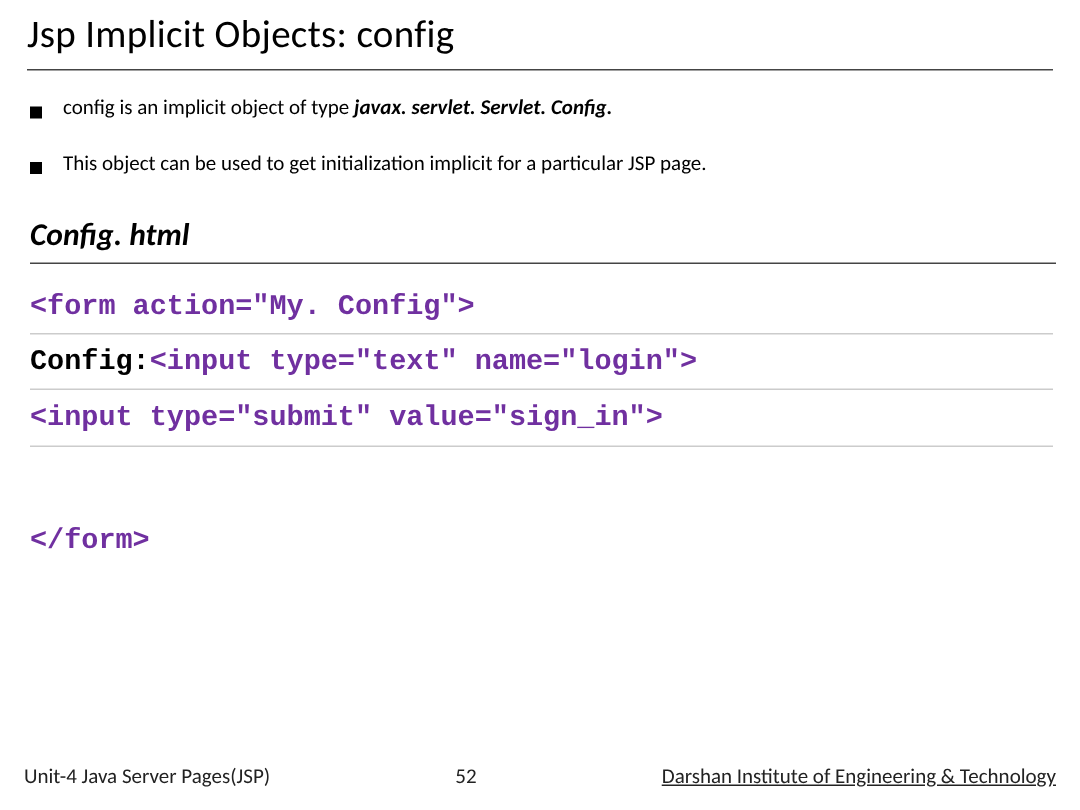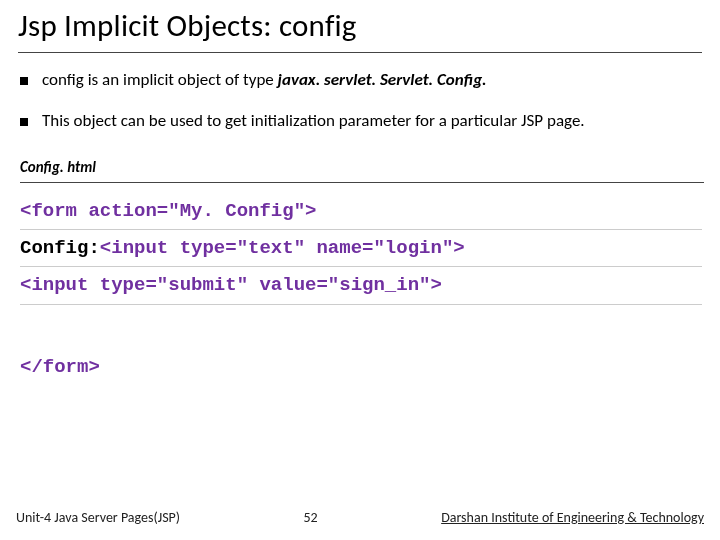--- a/index.html
+++ b/index.html
@@ -9,51 +9,51 @@
     background: #fff;
     font-family: Calibri, "Segoe UI", Arial, sans-serif;
     color: #000;
     position: relative;
     overflow: hidden;
   }
   .slide {
     padding: 4px 18px 0 18px;
   }
   .title {
-    font-size: 31px;
+    font-size: 26px;
     font-weight: 400;
     letter-spacing: 0.2px;
     padding: 2px 0 8px 0;
     border-bottom: 1px solid #444;
     margin-bottom: 16px;
   }
   .bullets {
     list-style: none;
     margin-bottom: 24px;
   }
   .bullets li {
     position: relative;
     padding-left: 24px;
-    font-size: 17px;
+    font-size: 14px;
     line-height: 1.35;
     margin-bottom: 18px;
     text-align: justify;
   }
   .bullets li::before {
     content: "";
     position: absolute;
     left: 2px;
     top: 8px;
     width: 8px;
     height: 8px;
     background: #000;
   }
   .italic-bold { font-style: italic; font-weight: 700; }
   .subhead {
-    font-size: 15px;
+    font-size: 21px;
     font-style: italic;
     font-weight: 700;
     margin: 0 0 10px 2px;
     border-bottom: 1px solid #444;
     padding-bottom: 6px;
     display: inline-block;
     width: 100%;
   }
   .code {
     font-family: "Courier New", monospace;
@@ -93,21 +93,21 @@
 <body>
 
 <div class="slide">
   <h1 class="title">Jsp Implicit Objects: config</h1>
 
   <ul class="bullets">
     <li>
       <span>config is an implicit object of type </span><span class="italic-bold">javax. servlet. Servlet. Config.</span>
     </li>
     <li>
-      <span>This object can be used to get initialization parameter for a particular JSP page.</span>
+      <span>This object can be used to get initialization implicit for a particular JSP page.</span>
     </li>
   </ul>
 
   <div class="subhead">Config. html</div>
 
   <div class="code">
     <div>
       <span class="purple">&lt;form action="My. Config"&gt;</span>
     </div>
     <div>

